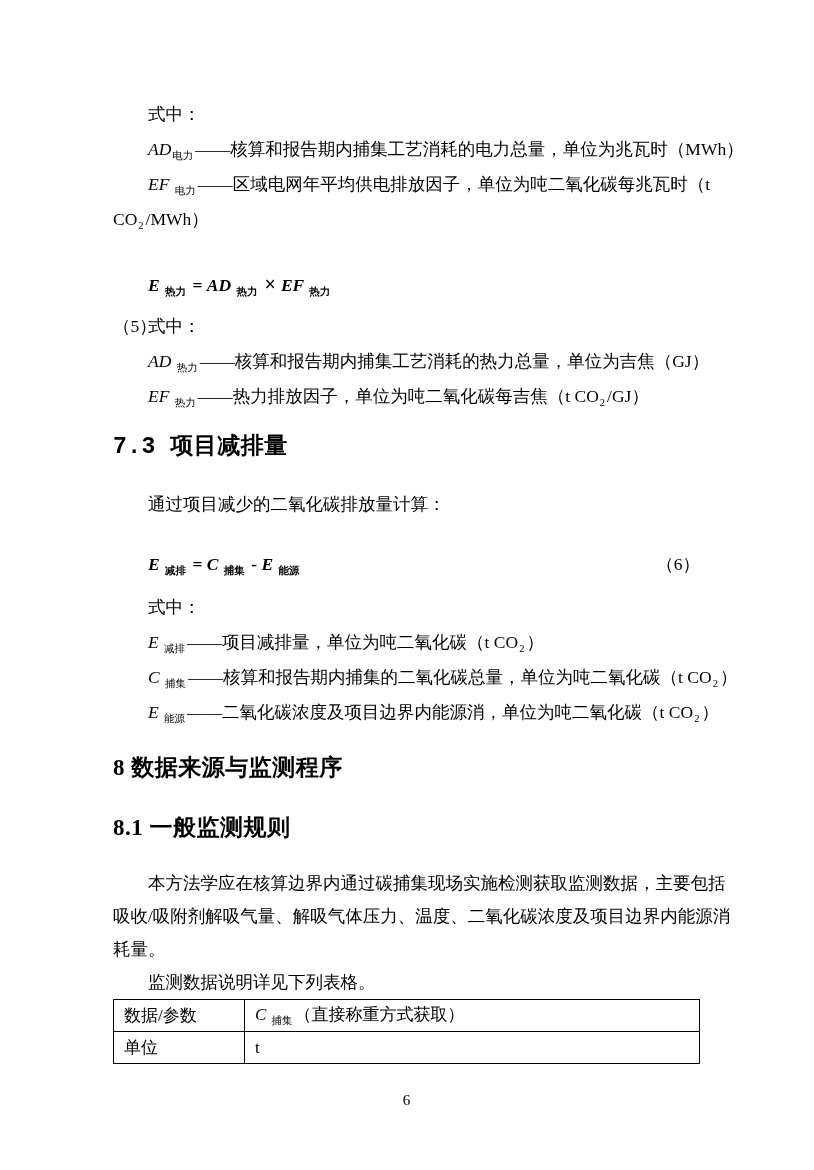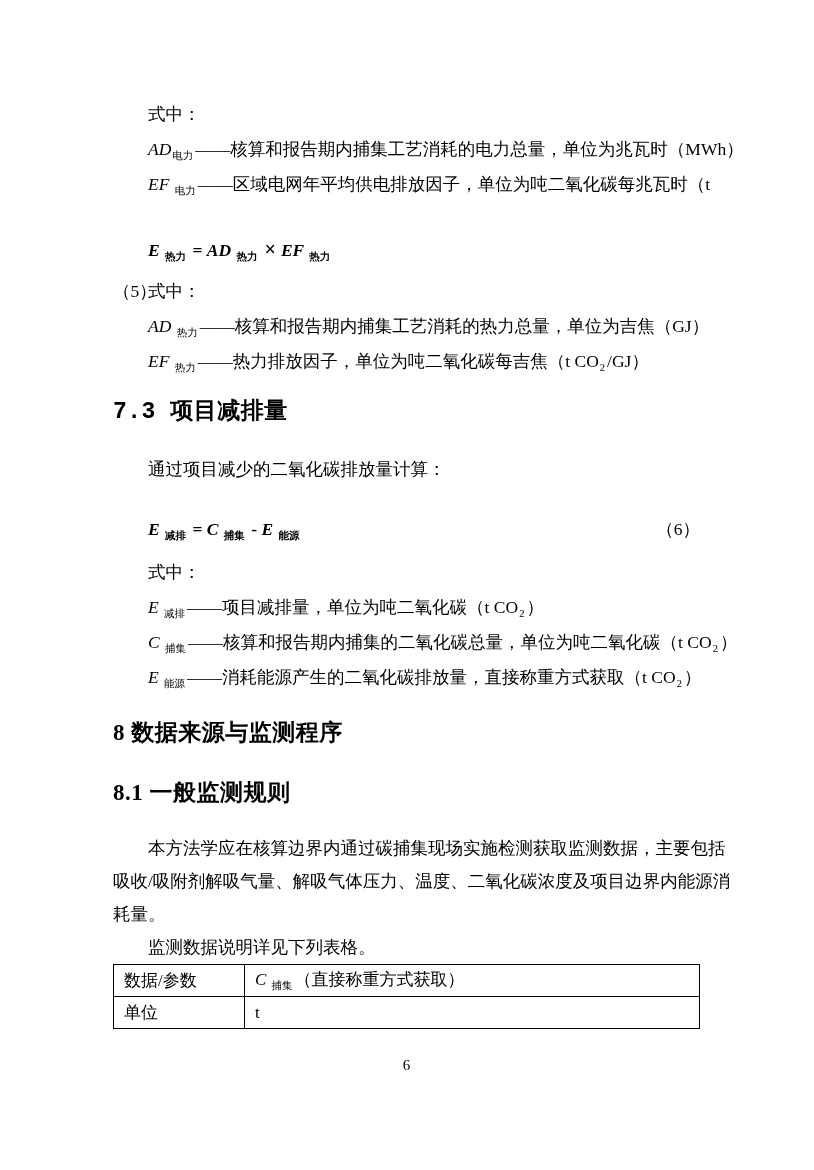--- a/index.html
+++ b/index.html
@@ -74,20 +74,21 @@
 </style>
 </head>
 <body>
 
 <div class="page">
   <div class="content">
 
     <p class="ln ind"><span>式中：</span></p>
     <p class="ln ind"><span class="it">AD</span><span class="sb">电力</span><span>——核算和报告期内捕集工艺消耗的电力总量，单位为兆瓦时（MWh）</span></p>
     <p class="ln ind"><span class="it">EF </span><span class="sb">电力</span><span>——区域电网年平均供电排放因子，单位为吨二氧化碳每兆瓦时（t</span></p>
+    <p class="ln"><span>CO</span><span class="sb">2</span><span>/MWh）</span></p>
 
     <div class="ln formula gap-f5">
       <span class="f-body"><span class="it bd">E </span><span class="bd sb">热力</span><span class="bd"> = </span><span class="it bd">AD </span><span class="bd sb">热力</span><span class="bd lg"> × </span><span class="it bd"> EF </span><span class="bd sb">热力</span></span>
       <span class="f-num">（5）</span>
     </div>
 
     <p class="ln ind gap-sz2"><span>式中：</span></p>
     <p class="ln ind"><span class="it">AD </span><span class="sb">热力</span><span>——核算和报告期内捕集工艺消耗的热力总量，单位为吉焦（GJ）</span></p>
     <p class="ln ind"><span class="it">EF </span><span class="sb">热力</span><span>——热力排放因子，单位为吨二氧化碳每吉焦（t CO</span><span class="sb">2</span><span>/GJ）</span></p>
 
@@ -96,21 +97,21 @@
     <p class="ln ind gap-i6"><span>通过项目减少的二氧化碳排放量计算：</span></p>
 
     <div class="ln formula gap-f6">
       <span class="f-body"><span class="it bd">E </span><span class="bd sb">减排</span><span class="bd"> = </span><span class="it bd">C </span><span class="bd sb">捕集</span><span class="bd"> - </span><span class="it bd">E </span><span class="bd sb">能源</span></span>
       <span class="f-num">（6）</span>
     </div>
 
     <p class="ln ind gap-sz3"><span>式中：</span></p>
     <p class="ln ind"><span class="it">E </span><span class="sb">减排</span><span>——项目减排量，单位为吨二氧化碳（t CO</span><span class="sb">2</span><span>）</span></p>
     <p class="ln ind"><span class="it">C </span><span class="sb">捕集</span><span>——核算和报告期内捕集的二氧化碳总量，单位为吨二氧化碳（t CO</span><span class="sb">2</span><span>）</span></p>
-    <p class="ln ind"><span class="it">E </span><span class="sb">能源</span><span>——消耗能源产生的二氧化碳排放量，直接称重方式获取（t CO</span><span class="sb">2</span><span>）</span></p>
+    <p class="ln ind"><span class="it">E </span><span class="sb">能源</span><span>——二氧化碳浓度及项目边界内能源消，单位为吨二氧化碳（t CO</span><span class="sb">2</span><span>）</span></p>
 
     <h1 class="h-main gap-h8">8  数据来源与监测程序</h1>
     <h2 class="h-sub gap-h81">8.1 一般监测规则</h2>
 
     <p class="ln para ind gap-p1"><span>本方法学应在核算边界内通过碳捕集现场实施检测获取监测数据，主要包括</span></p>
     <p class="ln para"><span>吸收/吸附剂解吸气量、解吸气体压力、温度、二氧化碳浓度及项目边界内能源消</span></p>
     <p class="ln para"><span>耗量。</span></p>
     <p class="ln para ind"><span>监测数据说明详见下列表格。</span></p>
 
     <table class="data-table">

